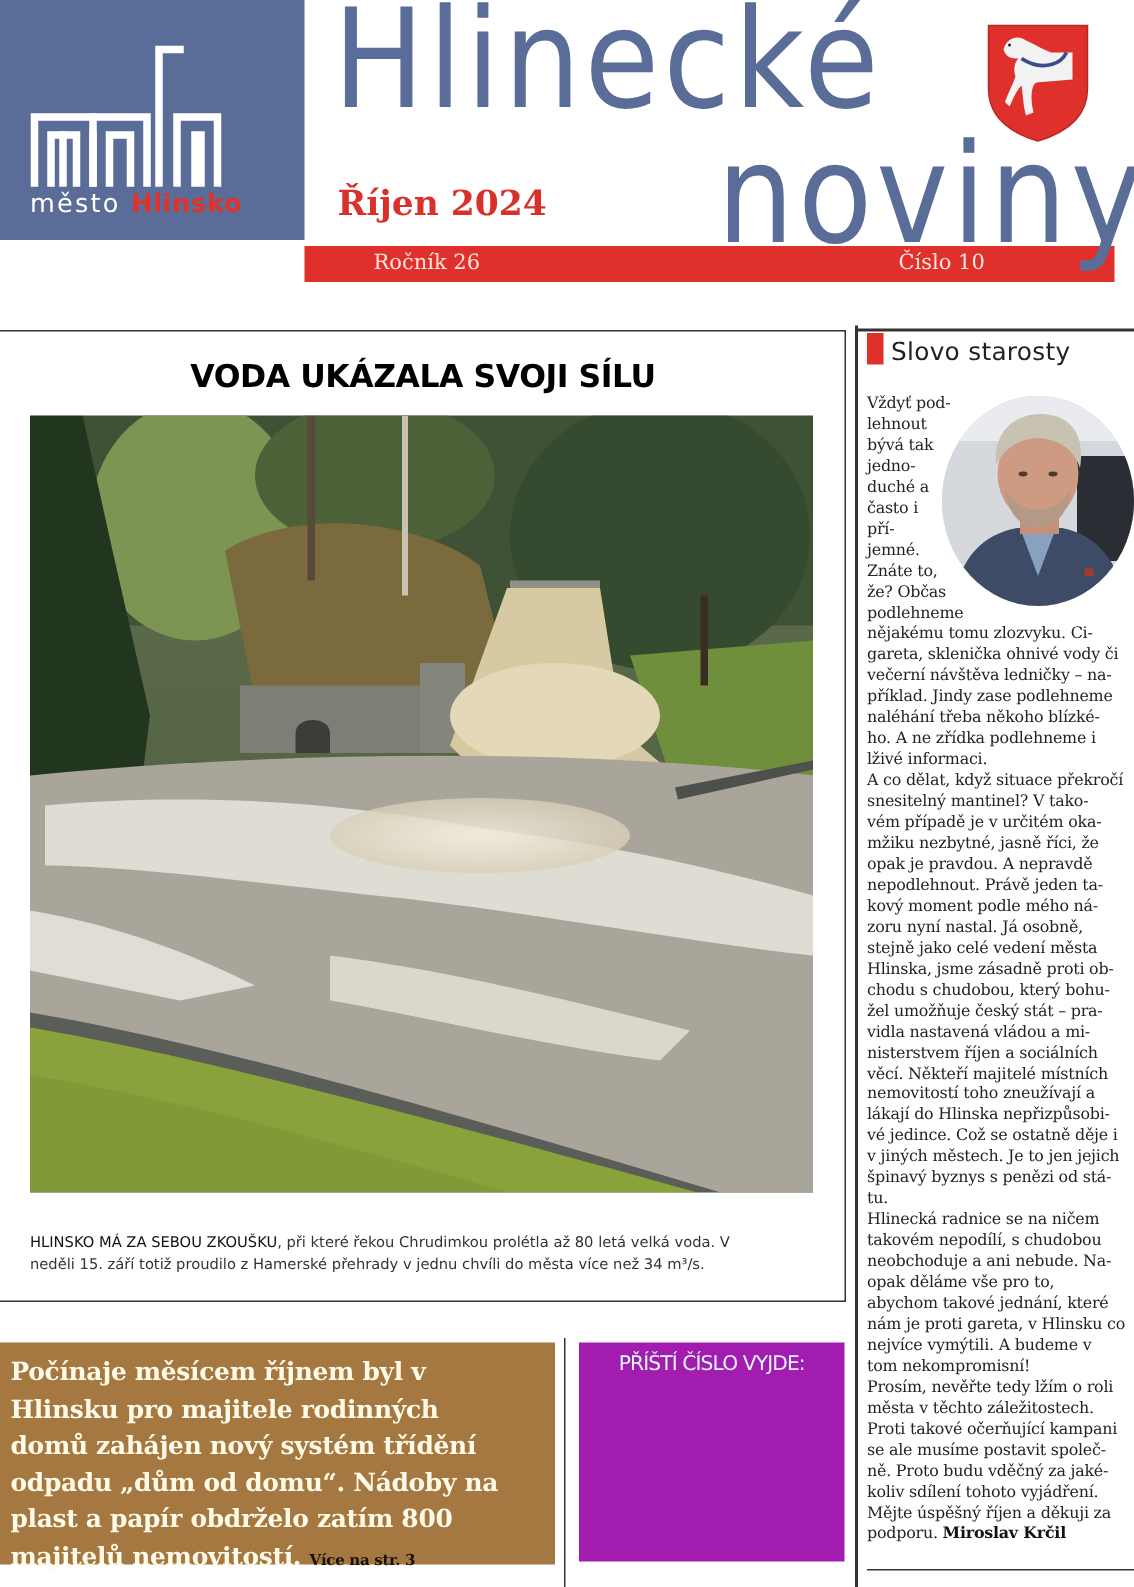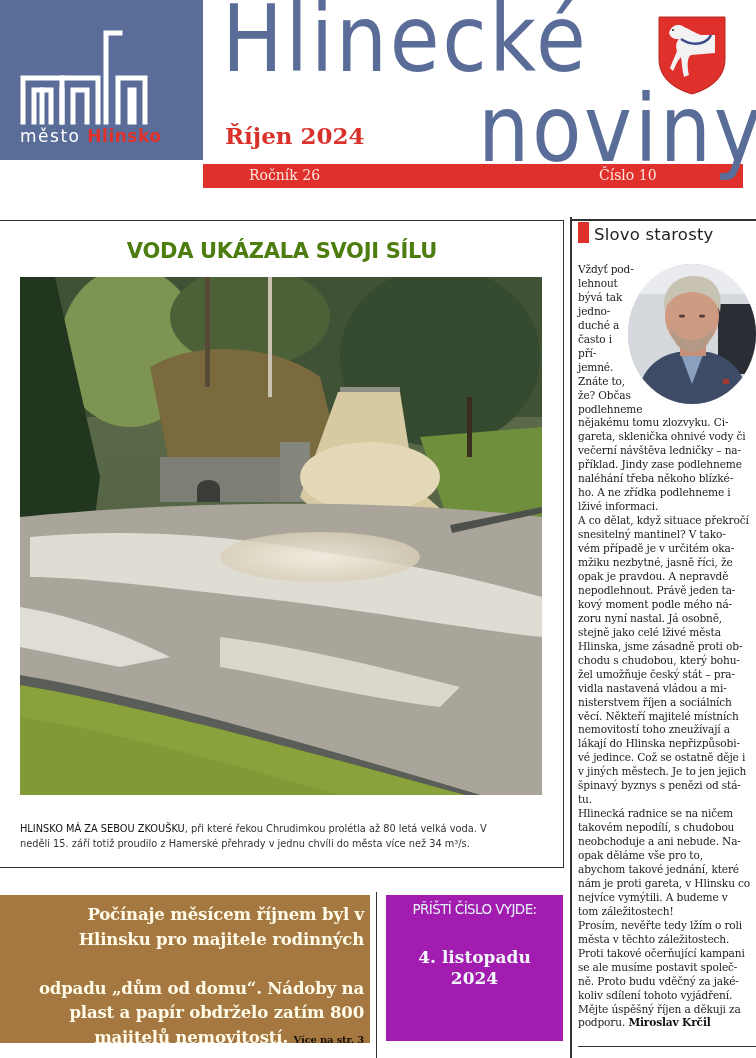--- a/index.html
+++ b/index.html
@@ -52,21 +52,21 @@
   }
 
   
   .main-box {
     position: absolute; left: 0; top: 220px; width: 564px; height: 648px;
     border: 1.5px solid #333; border-left: none; background: #fff;
   }
   .main-headline {
     position: absolute; left: 0; top: 18px; width: 564px; text-align: center;
     font-family: "DejaVu Sans", sans-serif; font-size: 21px; font-weight: bold;
-    color: #4d7c0f; letter-spacing: -0.3px;
+    color: #000000; letter-spacing: -0.3px;
   }
   .photo {
     position: absolute; left: 20px; top: 56px; width: 522px; height: 518px;
     overflow: hidden; background: #6d7a5a;
   }
   .caption {
     position: absolute; left: 20px; top: 600px; width: 525px;
     font-family: "DejaVu Sans", sans-serif; font-size: 9.8px; line-height: 15px; color: #333;
   }
   .caption b { color: #111; font-weight: normal; }
@@ -74,21 +74,21 @@
   
   .vline-mid {
     position: absolute; left: 376px; top: 892px; width: 1px; height: 166px; background: #333;
   }
   .brown-box {
     position: absolute; left: 0; top: 895px; width: 370px; height: 148px;
     background: #a47840; padding: 7px 6px 0 7px;
   }
   .brown-text {
     font-family: "DejaVu Serif", serif; font-weight: bold; font-size: 16.6px;
-    line-height: 24.5px; color: #fffbe8; letter-spacing: -0.2px; text-align: right;
+    line-height: 24.5px; color: #fffbe8; letter-spacing: -0.2px;
   }
   .brown-more {
     font-family: "DejaVu Serif", serif; font-weight: bold; font-size: 10px; color: #1a1208;
   }
 
   
   .blue-box {
     position: absolute; left: 386px; top: 895px; width: 177px; height: 146px;
     background: #a21caf; text-align: center;
   }
@@ -228,36 +228,32 @@
   <div class="caption">
     <b>HLINSKO MÁ ZA SEBOU ZKOUŠKU</b><span>, při které řekou Chrudimkou prolétla až 80 letá velká voda. V</span><br>
     <span>neděli 15. září totiž proudilo z Hamerské přehrady v jednu chvíli do města více než 34 m³/s.</span>
   </div>
 </div>
 
 <div class="brown-box">
   <div class="brown-text">
     <span>Počínaje měsícem říjnem byl v</span><br>
     <span>Hlinsku pro majitele rodinných</span><br>
-    <br>
+    <span>domů zahájen nový systém třídění</span><br>
     <span>odpadu „dům od domu“. Nádoby na</span><br>
     <span>plast a papír obdrželo zatím 800</span><br>
     <span>majitelů nemovitostí.</span>
     <span class="brown-more">Více na str. 3</span>
   </div>
 </div>
 
 <div class="vline-mid"></div>
 
 <div class="blue-box">
   <div class="blue-label">PŘÍŠTÍ ČÍSLO VYJDE:</div>
-  <div class="blue-date">
-    <span>4. listopadu</span><br>
-    <span>2024</span>
-  </div>
 </div>
 
 <div class="right-vline"></div>
 <div class="right-topline"></div>
 <div class="col-marker"></div>
 <div class="col-heading">Slovo starosty</div>
 
 <div class="portrait">
   <svg width="128" height="140" viewBox="0 0 128 140">
     <rect width="128" height="140" fill="#d5d9de"></rect>
@@ -300,41 +296,41 @@
   <span class="ln">ho. A ne zřídka podlehneme i</span>
   <span class="ln">lživé informaci.</span>
   <span class="ln">A co dělat, když situace překročí</span>
   <span class="ln">snesitelný mantinel? V tako-</span>
   <span class="ln">vém případě je v určitém oka-</span>
   <span class="ln">mžiku nezbytné, jasně říci, že</span>
   <span class="ln">opak je pravdou. A nepravdě</span>
   <span class="ln">nepodlehnout. Právě jeden ta-</span>
   <span class="ln">kový moment podle mého ná-</span>
   <span class="ln">zoru nyní nastal. Já osobně,</span>
-  <span class="ln">stejně jako celé lživé města</span>
+  <span class="ln">stejně jako celé vedení města</span>
   <span class="ln">Hlinska, jsme zásadně proti ob-</span>
   <span class="ln">chodu s chudobou, který bohu-</span>
   <span class="ln">žel umožňuje český stát – pra-</span>
   <span class="ln">vidla nastavená vládou a mi-</span>
   <span class="ln">nisterstvem říjen a sociálních</span>
   <span class="ln">věcí. Někteří majitelé místních</span>
   <span class="ln">nemovitostí toho zneužívají a</span>
   <span class="ln">lákají do Hlinska nepřizpůsobi-</span>
   <span class="ln">vé jedince. Což se ostatně děje i</span>
   <span class="ln">v jiných městech. Je to jen jejich</span>
   <span class="ln">špinavý byznys s penězi od stá-</span>
   <span class="ln">tu.</span>
   <span class="ln">Hlinecká radnice se na ničem</span>
   <span class="ln">takovém nepodílí, s chudobou</span>
   <span class="ln">neobchoduje a ani nebude. Na-</span>
   <span class="ln">opak děláme vše pro to,</span>
   <span class="ln">abychom takové jednání, které</span>
   <span class="ln">nám je proti gareta, v Hlinsku co</span>
   <span class="ln">nejvíce vymýtili. A budeme v</span>
-  <span class="ln">tom záležitostech!</span>
+  <span class="ln">tom nekompromisní!</span>
   <span class="ln">Prosím, nevěřte tedy lžím o roli</span>
   <span class="ln">města v těchto záležitostech.</span>
   <span class="ln">Proti takové očerňující kampani</span>
   <span class="ln">se ale musíme postavit společ-</span>
   <span class="ln">ně. Proto budu vděčný za jaké-</span>
   <span class="ln">koliv sdílení tohoto vyjádření.</span>
   <span class="ln">Mějte úspěšný říjen a děkuji za</span>
   <span class="ln"><span>podporu. </span><b>Miroslav Krčil</b></span>
 </div>
 <div class="col-bottomline"></div>

